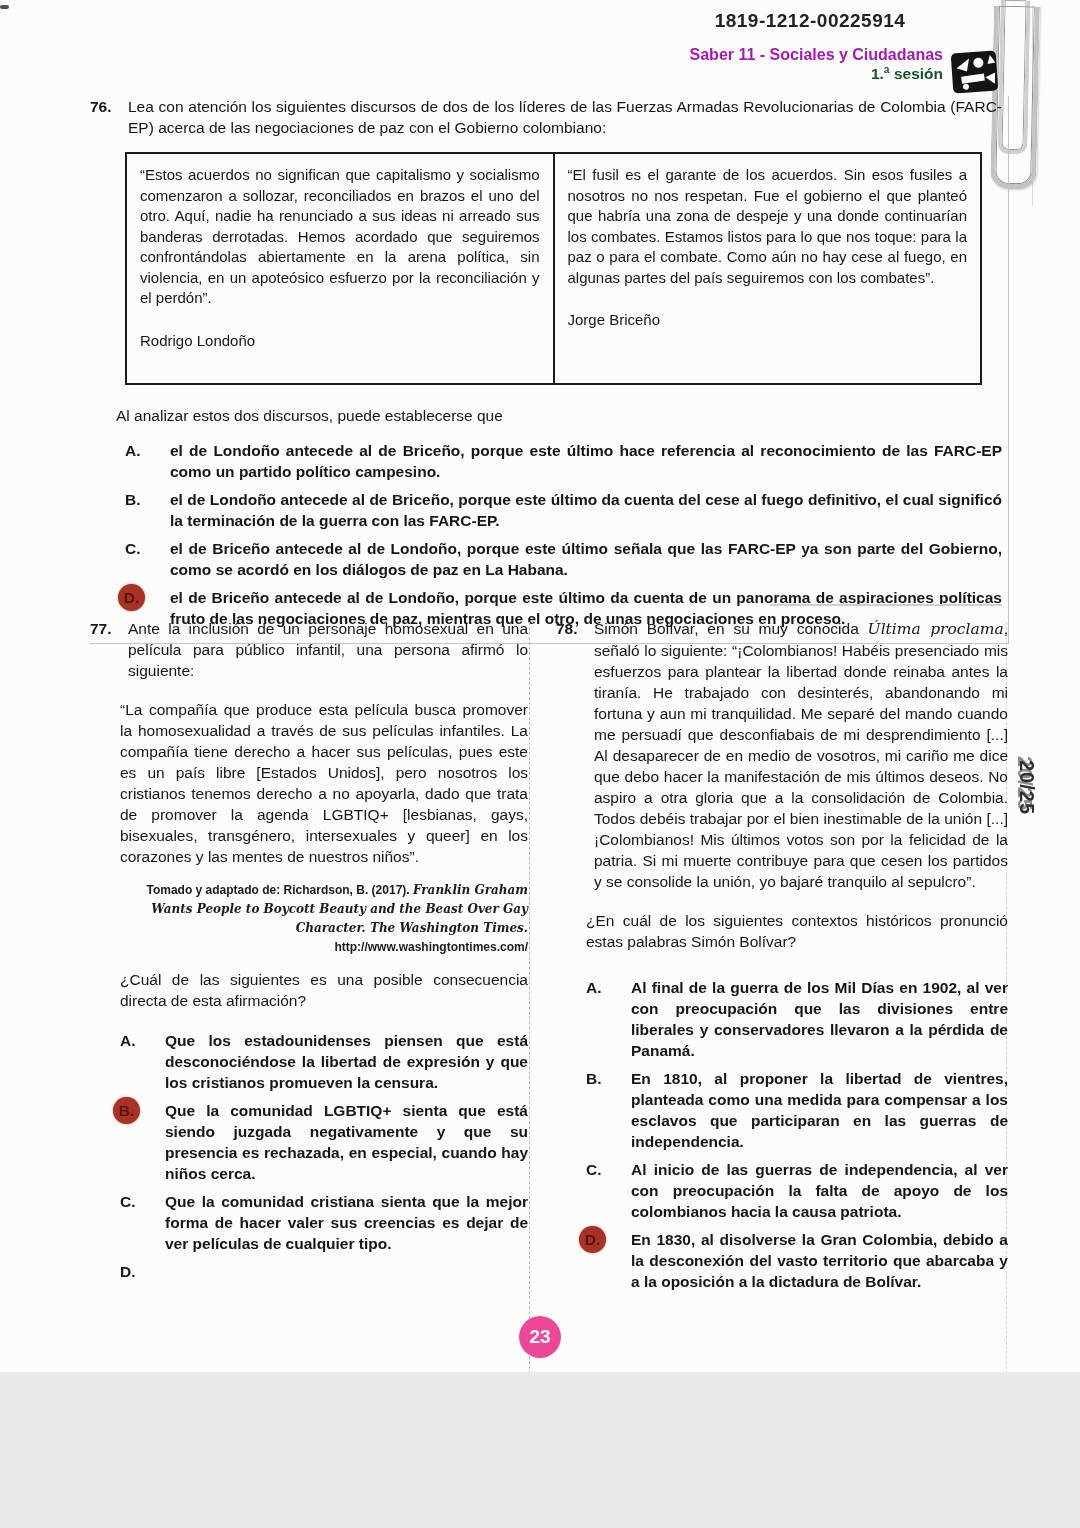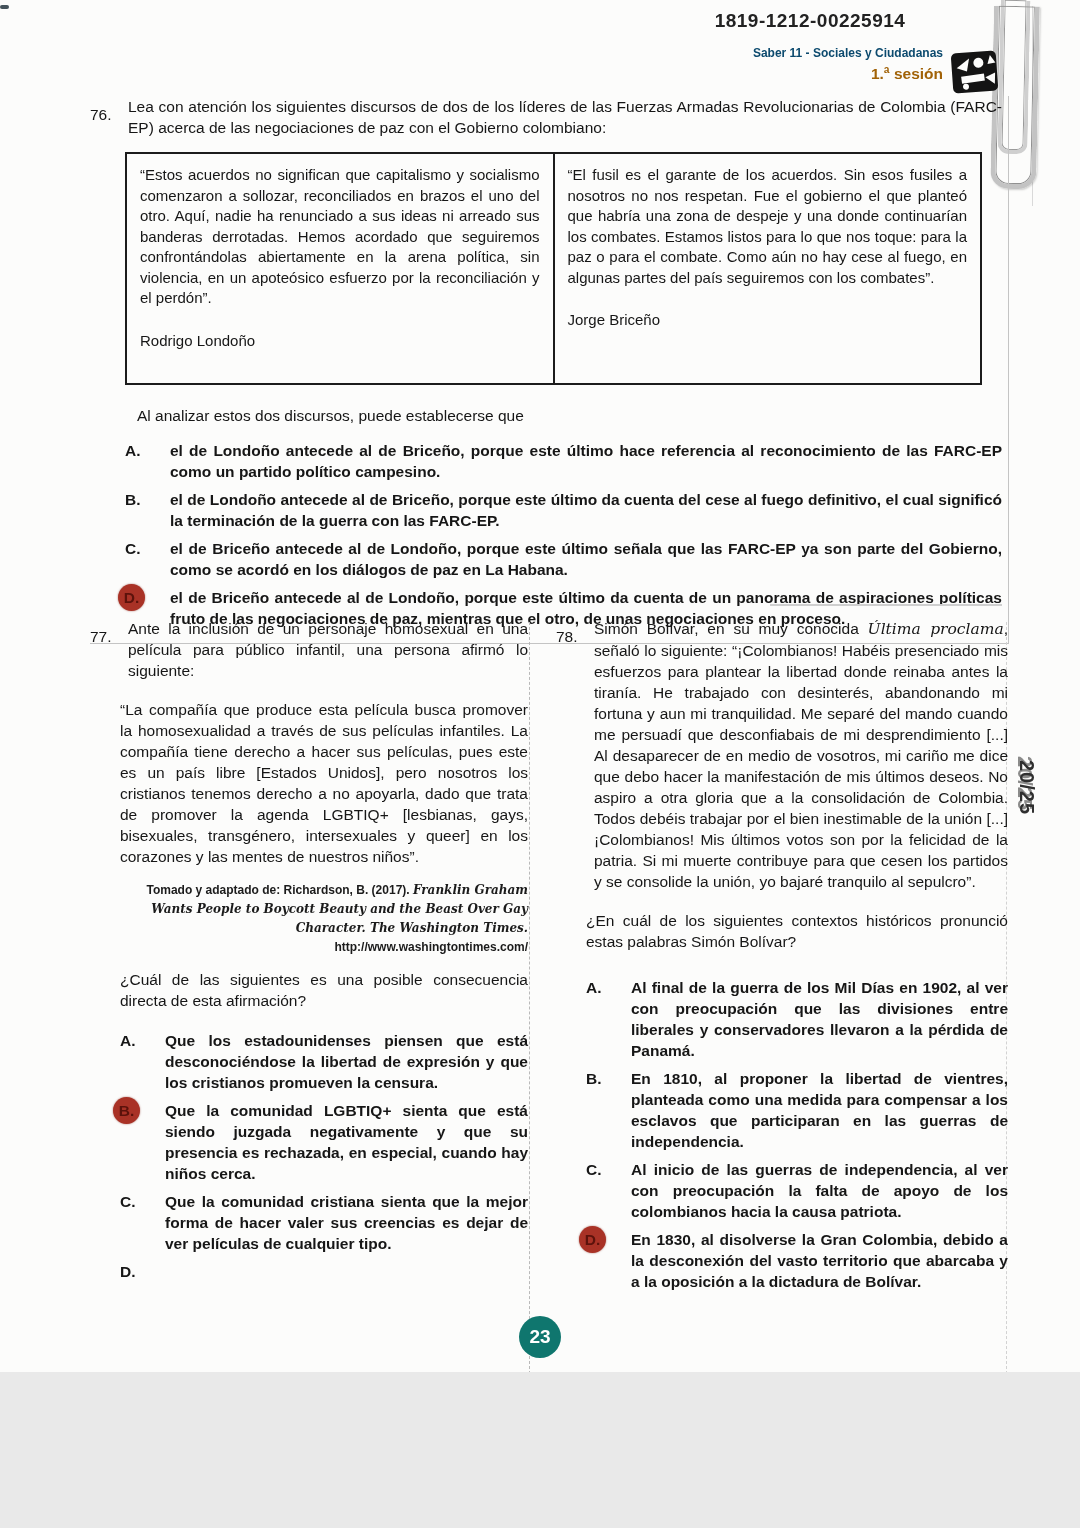--- a/index.html
+++ b/index.html
@@ -4,70 +4,70 @@
 <style>
   html,body{margin:0;padding:0;background:#e9e9e9;}
   .page{
     position:relative; width:1080px; height:1372px; margin:0 auto;
     background:#fcfcfb; overflow:hidden; color:#161616;
     font-family:"Liberation Sans", sans-serif;
   }
   
   .hdr-code{position:absolute; left:700px; top:10px; width:220px; text-align:center;
             font-size:19px; font-weight:700; letter-spacing:.5px; color:#222;}
-  .hdr-exam{position:absolute; right:137px; top:46px; font-size:12px; font-weight:700; color:#0c4a6e;}
-  .hdr-session{position:absolute; right:137px; top:65px; font-size:15.5px; font-weight:700; color:#a16207;}
+  .hdr-exam{position:absolute; right:137px; top:46px; font-size:16px; font-weight:700; color:#a21caf;}
+  .hdr-session{position:absolute; right:137px; top:65px; font-size:15.5px; font-weight:700; color:#14532d;}
   .logo{position:absolute; left:951px; top:50px; width:48px; height:44px; transform:rotate(-4deg);}
   
   .clip{position:absolute; left:992px; top:6px; width:36px; height:178px;
         border:5px solid #c3c3c3; border-top:none; border-radius:0 0 18px 18px;
         transform:rotate(1.2deg); box-shadow:inset 0 0 0 1px #909090, 1px 1px 2px rgba(0,0,0,.18);}
   .clip-inner{position:absolute; left:999px; top:0px; width:22px; height:150px;
         border:4px solid #cfcfcf; border-top:none; border-radius:0 0 11px 11px;
         transform:rotate(1.2deg); box-shadow:inset 0 0 0 1px #9a9a9a;}
   .edge-line{position:absolute; left:1032px; top:6px; width:1px; height:200px; background:#d9d9d9;}
   .corner-dash{position:absolute; left:0; top:5px; width:9px; height:4px; background:#44525a; border-radius:2px;}
   
   .qrow{display:flex;}
-  .qnum{flex:0 0 38px; font-weight:400;margin-top:8px;}
+  .qnum{flex:0 0 38px; font-weight:700;}
   .qtext{flex:1; text-align:justify;}
   .jtxt{text-align:justify;}
   .indent{margin-left:30px;}
   .opt{display:flex; margin-top:7px;}
   .opt .letter{flex:0 0 45px; font-weight:700;}
   .opt .text{flex:1; text-align:justify;font-weight:bold;}
   .opt.selected .letter span{
     display:inline-flex; width:27px; height:27px; margin-left:-7px; margin-top:-3px;
     border-radius:50%; background:#a93226; color:rgba(62,6,2,.72);
     align-items:center; justify-content:center; box-shadow:0 0 2px rgba(120,20,10,.6);}
   
   .q76{position:absolute; left:90px; top:96px; width:912px; font-size:15.5px; line-height:21px;
        border-right:1px solid #c4c4c4; border-bottom:1px solid #c4c4c4; padding:0 6px 14px 0;}
   .quotes{margin:14px 14px 0 35px; width:calc(100% - 55px); border-collapse:collapse;}
   .quotes td{border:2px solid #1c1c1c; width:50%; vertical-align:top; padding:11px 13px 32px 13px;
              font-size:15px; line-height:20.5px;}
   .author{margin-top:22px; text-align:left;}
-  .stem{margin:20px 0 14px 47px;}
+  .stem{margin:20px 0 14px 26px;}
   .q76 .opt{margin-left:35px;}
   .artifact-line{position:absolute; left:770px; top:604px; width:232px; height:2px; background:#cfcfcf;}
   
   .colL{position:absolute; left:90px; top:618px; width:438px; font-size:15.5px; line-height:21px;}
   .colR{position:absolute; left:556px; top:618px; width:452px; font-size:15.5px; line-height:21px;}
   .divider{position:absolute; left:529px; top:622px; height:752px; border-left:1px dashed #b9b9b9;}
   .right-faint{position:absolute; left:1006px; top:622px; height:752px; border-left:1px dashed #d2d2d2;}
   .gap{height:18px;}
   .gap-s{height:12px;}
   .src{margin-left:38px; margin-top:14px; font-size:12px; line-height:19px;
        text-align:right; font-weight:700; color:#1b1b1b;}
   .src .t{font-family:"DejaVu Serif", serif; font-style:italic;}
   .src .u{display:block; font-weight:700;}
   .ital{font-family:"DejaVu Serif", serif; font-style:italic;}
   
   .page-badge{position:absolute; left:519px; top:1316px; width:42px; height:42px; border-radius:50%;
-              background:#0f766e; color:#fff; font-weight:700; font-size:19px;
+              background:#ec4899; color:#fff; font-weight:700; font-size:19px;
               display:flex; align-items:center; justify-content:center;}
   .powered{position:absolute; left:732px; top:1480px; font-size:20px; color:#9a9a9a;}
   .cs-pill{position:absolute; left:876px; top:1464px; height:58px; background:#ededed; border-radius:9px;
            display:flex; align-items:center; gap:11px; padding:0 18px 0 10px;}
   .cs-badge{position:relative; width:40px; height:40px; background:#20262c; border-radius:9px;
             display:flex; align-items:center; justify-content:center; overflow:hidden;}
   .cs-badge .cs-txt{color:#fff; font-weight:400; font-size:20px; margin-top:-4px;}
   .cs-badge .teal{position:absolute; left:0; right:0; bottom:0; height:7px; background:#45c9a5;}
   .cs-name{font-size:26px; font-weight:700; color:#41464d;}
   .side-label{position:absolute; left:1038px; top:760px; transform:rotate(90deg); transform-origin:left top;

